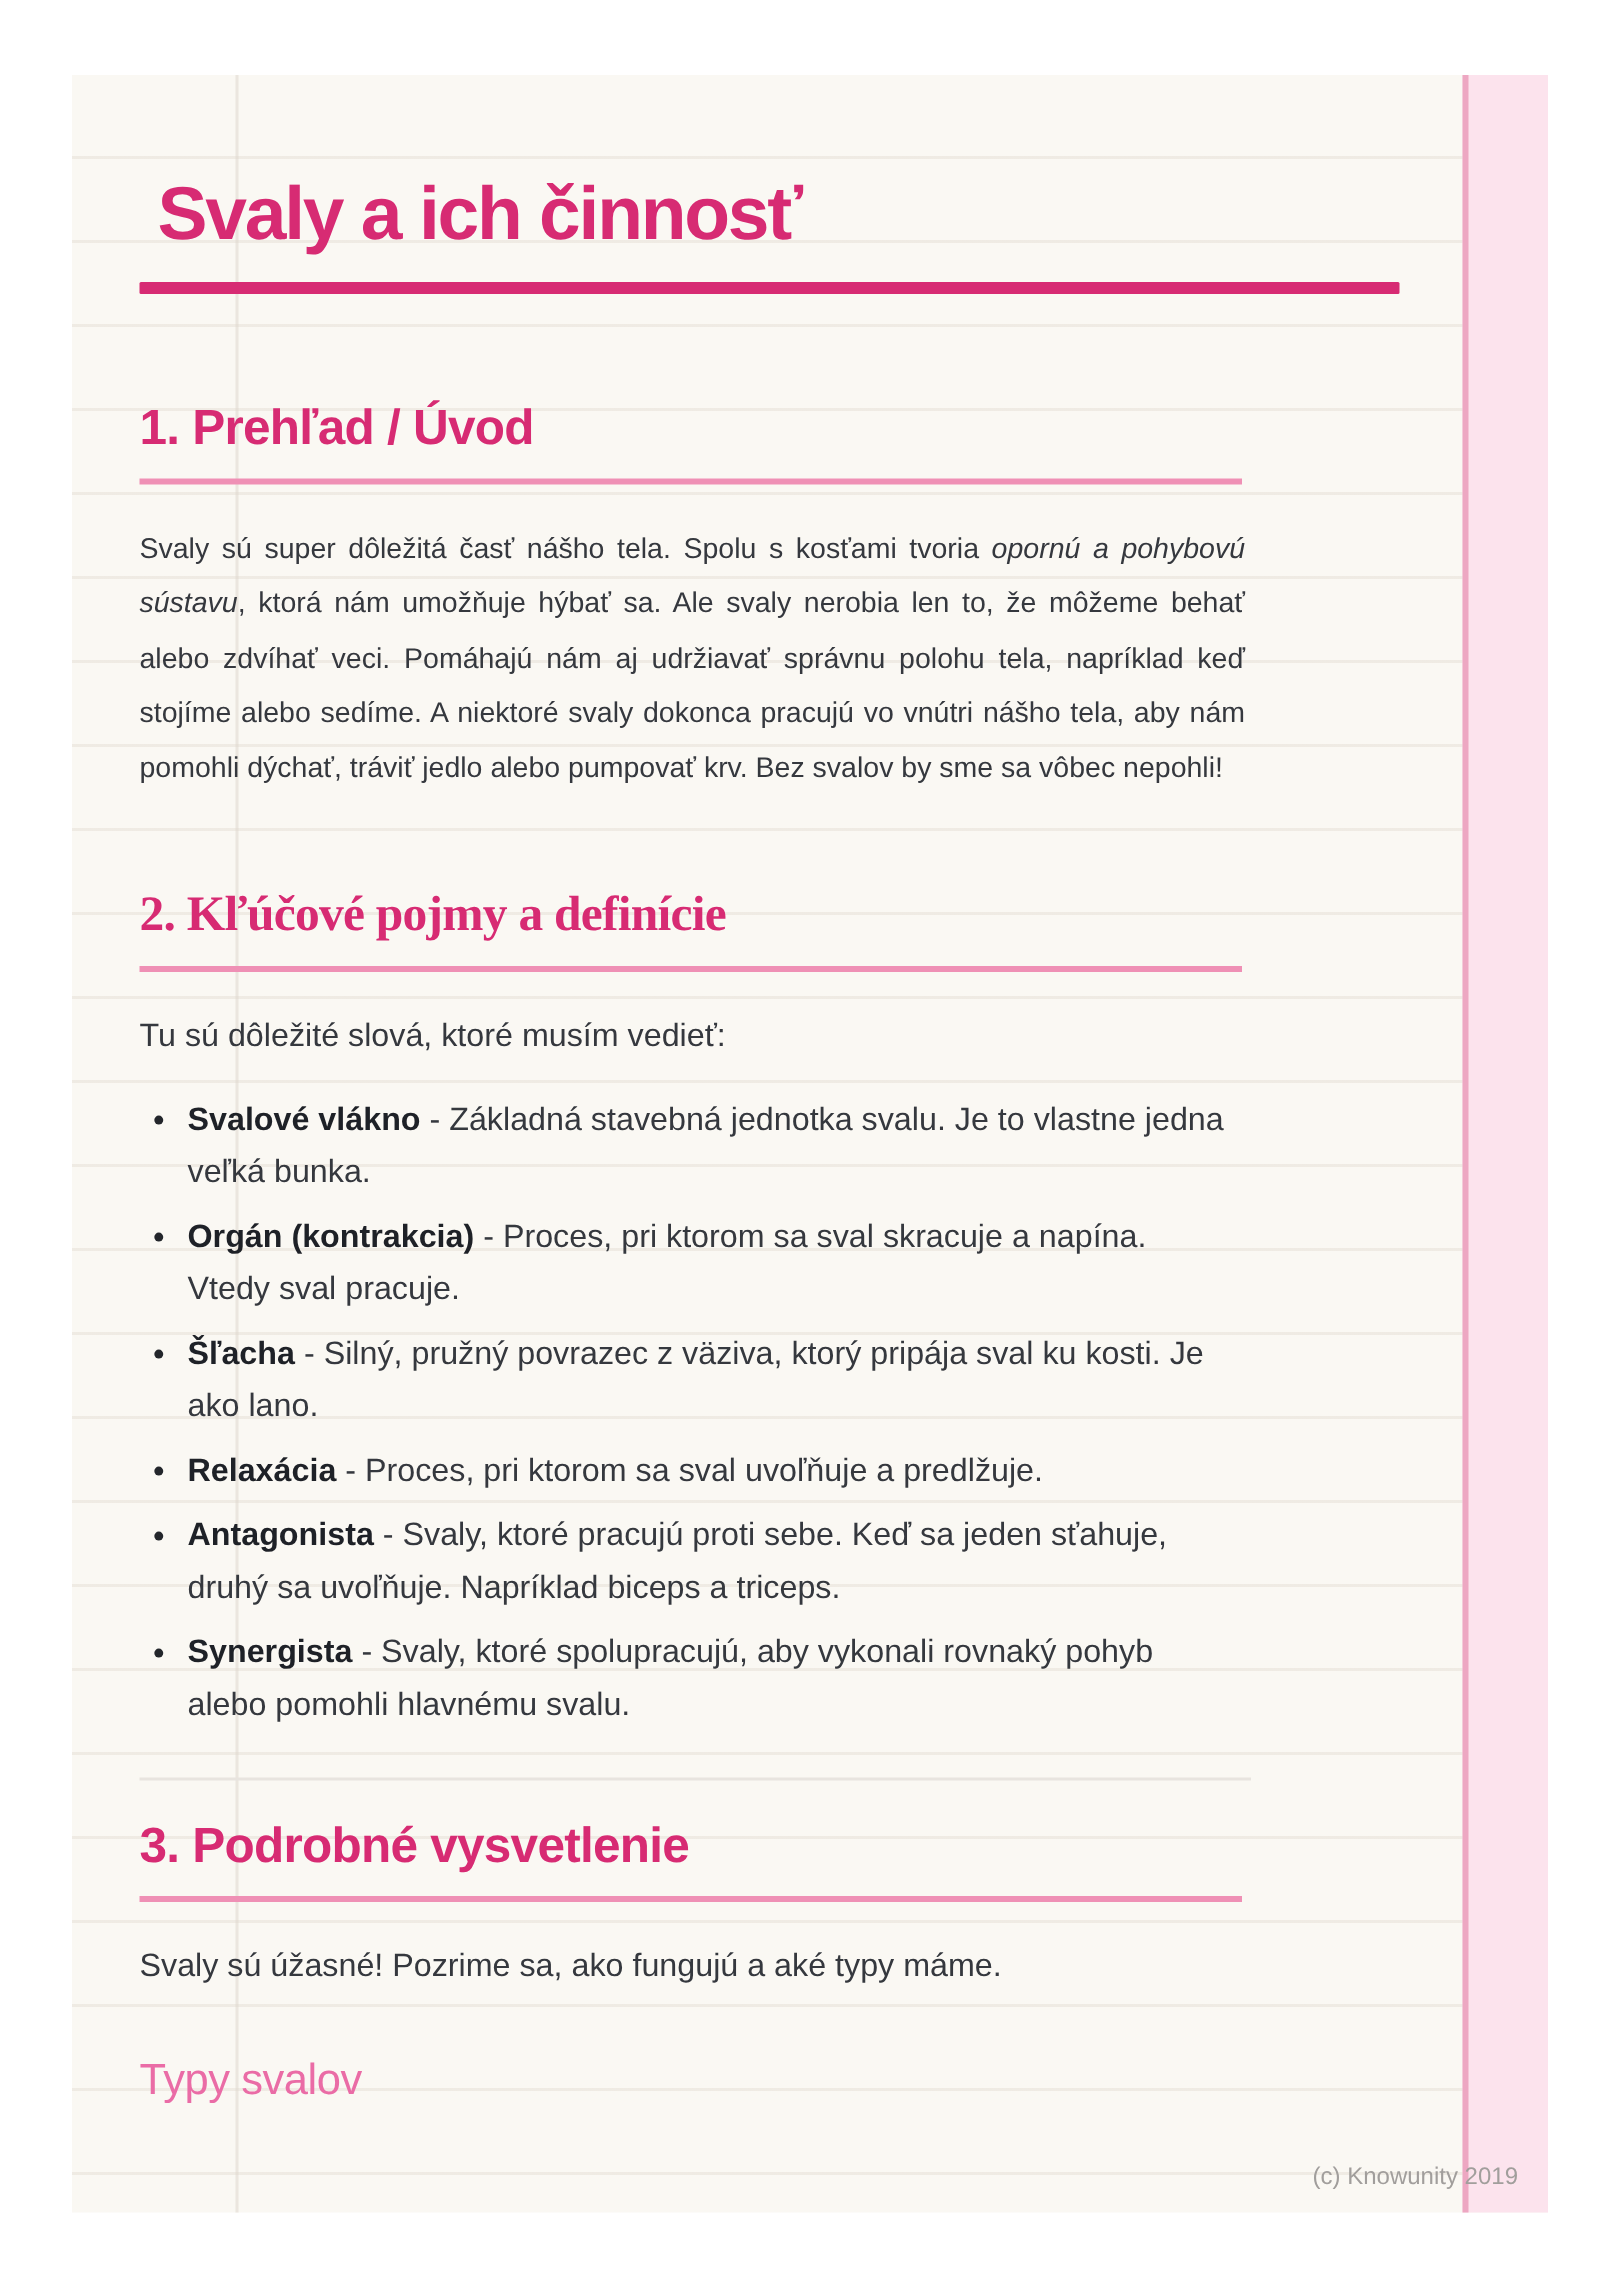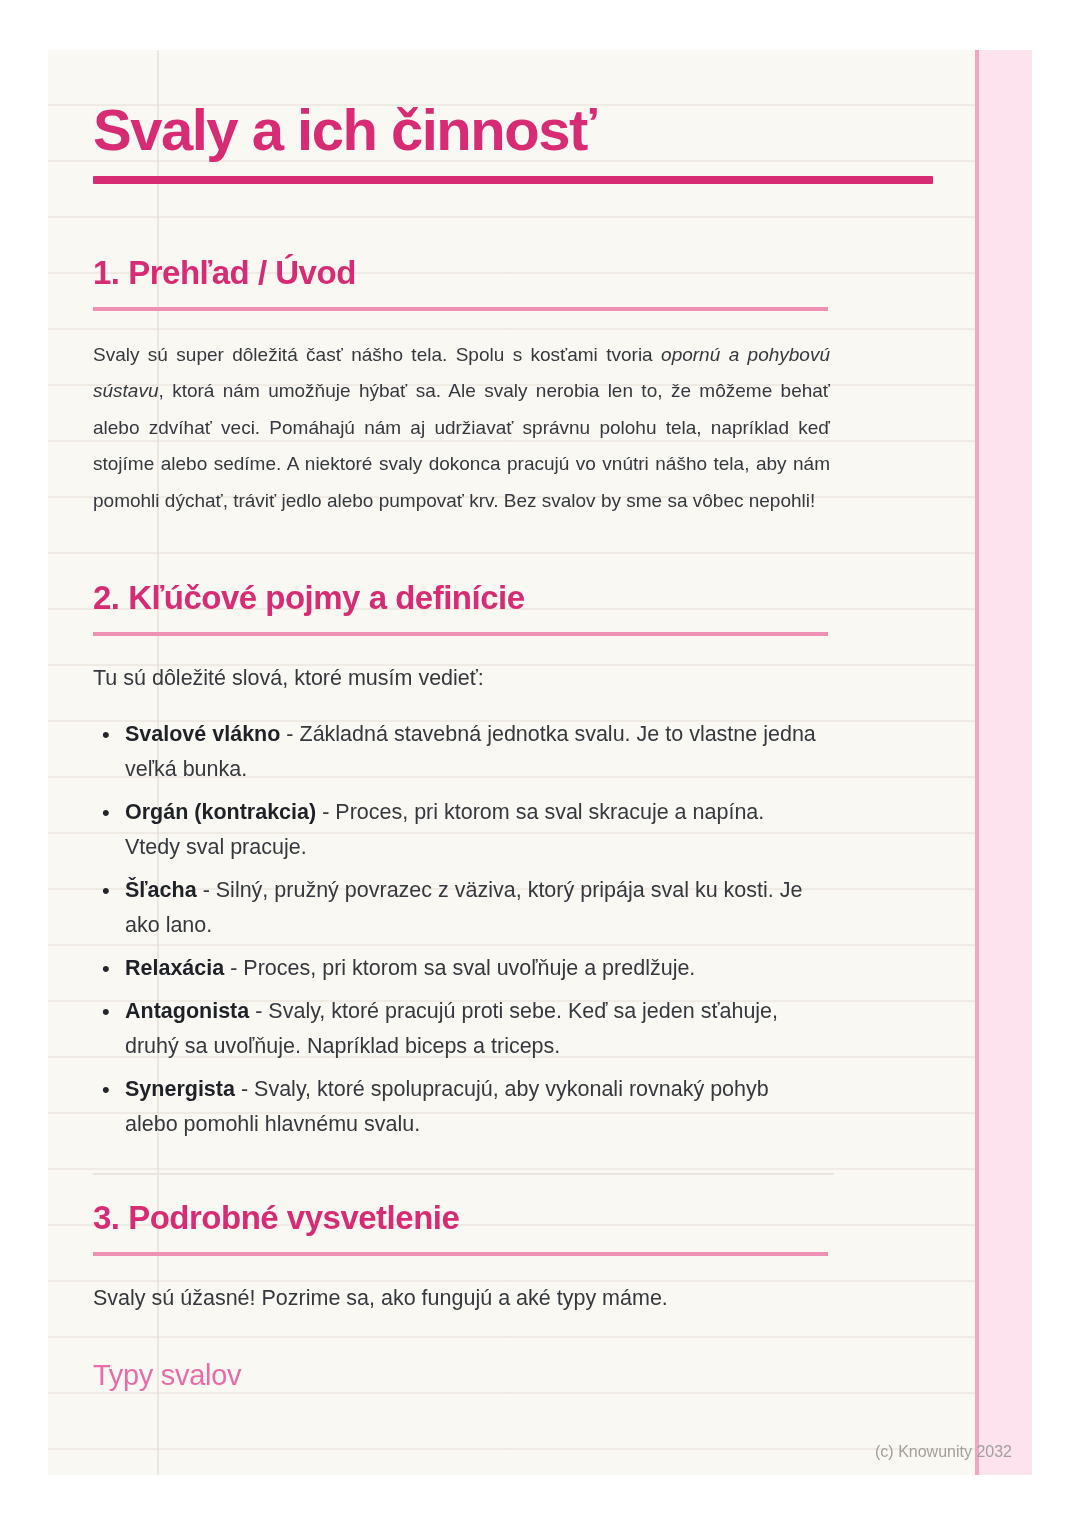--- a/index.html
+++ b/index.html
@@ -32,44 +32,44 @@
     top: 0; right: 0; bottom: 0;
     width: 53px;
     background: #fce3ed;
     border-left: 4px solid #eda7c2;
   }
   .content {
     position: relative;
     padding-left: 45px;
   }
   .doc-title {
-    margin: 0;
+    margin: 12px;
     padding-top: 50px;
-    font-size: 58px;
+    font-size: 50px;
     line-height: 60px;
     font-weight: bold;
     letter-spacing: -1.5px;
     color: #d72b73;
   }
   .title-rule {
     width: 840px; height: 8px;
     background: #d72b73;
     margin-top: 16px;
     border-radius: 1px;
   }
   .section-heading {
     margin: 0;
     font-size: 33px;
     line-height: 38px;
     font-weight: bold;
     letter-spacing: -0.5px;
     color: #d72b73;
   }
   .mt-sec1 { margin-top: 70px; }
-  .mt-sec2 { margin-top: 60px; }
+  .mt-sec2 { margin-top: 60px; font-family: Liberation Serif, serif; }
   .mt-sec3 { margin-top: 24px; }
   .heading-rule {
     width: 735px; height: 4px;
     background: #ef90b5;
     margin-top: 15px;
   }
   .body-par {
     margin: 26px 0 14px 0;
     width: 737px;
     font-size: 19px;
@@ -162,14 +162,14 @@
     <div class="soft-divider"></div>
 
     <h2 class="section-heading mt-sec3">3. Podrobné vysvetlenie</h2>
     <div class="heading-rule"></div>
     <p class="intro-line">Svaly sú úžasné! Pozrime sa, ako fungujú a aké typy máme.</p>
 
     <h3 class="sub-heading">Typy svalov</h3>
 
   </div>
 
-  <div class="page-footer">(c) Knowunity 2032</div>
+  <div class="page-footer">(c) Knowunity 2019</div>
 </div>
 
 </body></html>

